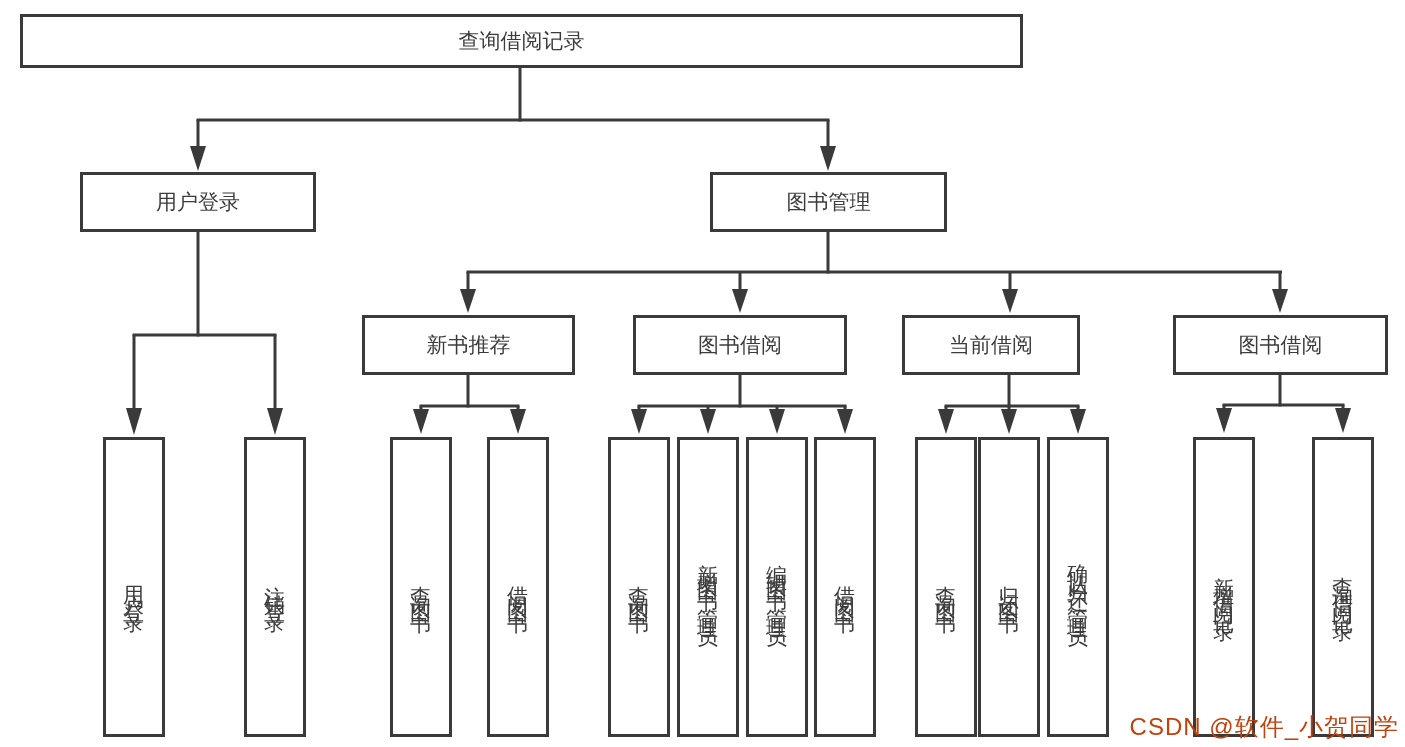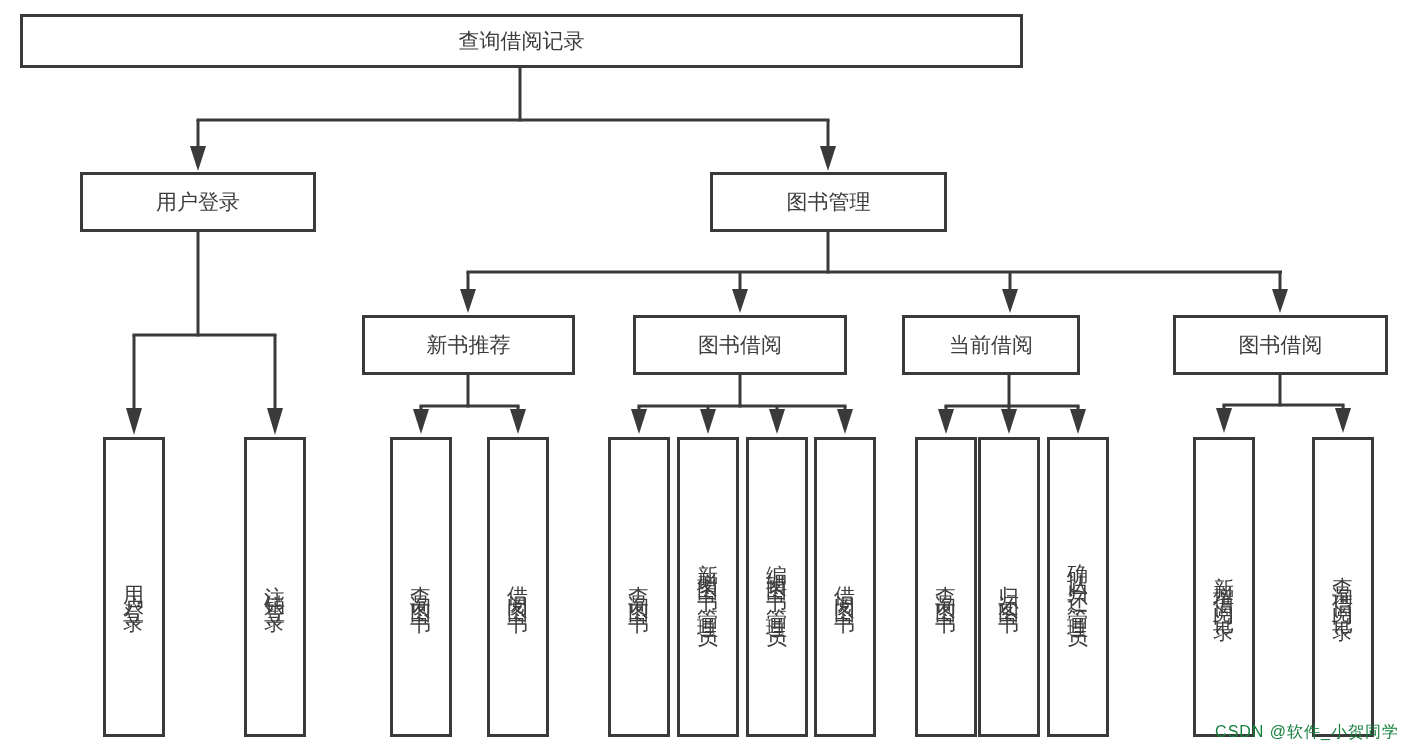--- a/index.html
+++ b/index.html
@@ -12,21 +12,21 @@
     position:absolute;box-sizing:border-box;border:3px solid #3a3a3a;background:#ffffff;
     display:flex;align-items:center;justify-content:center;
     font-size:21px;color:#3c3c3c;white-space:nowrap;
   }
   .vnode{
     writing-mode:vertical-rl;text-orientation:mixed;
     letter-spacing:9px;line-height:1;white-space:normal;
   }
   .watermark{
     position:absolute;right:6px;bottom:4px;
-    font-size:16px;color:#15803d;letter-spacing:1px;
+    font-size:24px;color:#c2410c;letter-spacing:1px;
   }
 </style>
 </head>
 <body>
 
 <div class="stage">
 
   <svg class="wires" viewBox="0 0 1405 747" xmlns="http://www.w3.org/2000/svg">
 
     <line x1="520" y1="68" x2="520" y2="121.5"></line>

